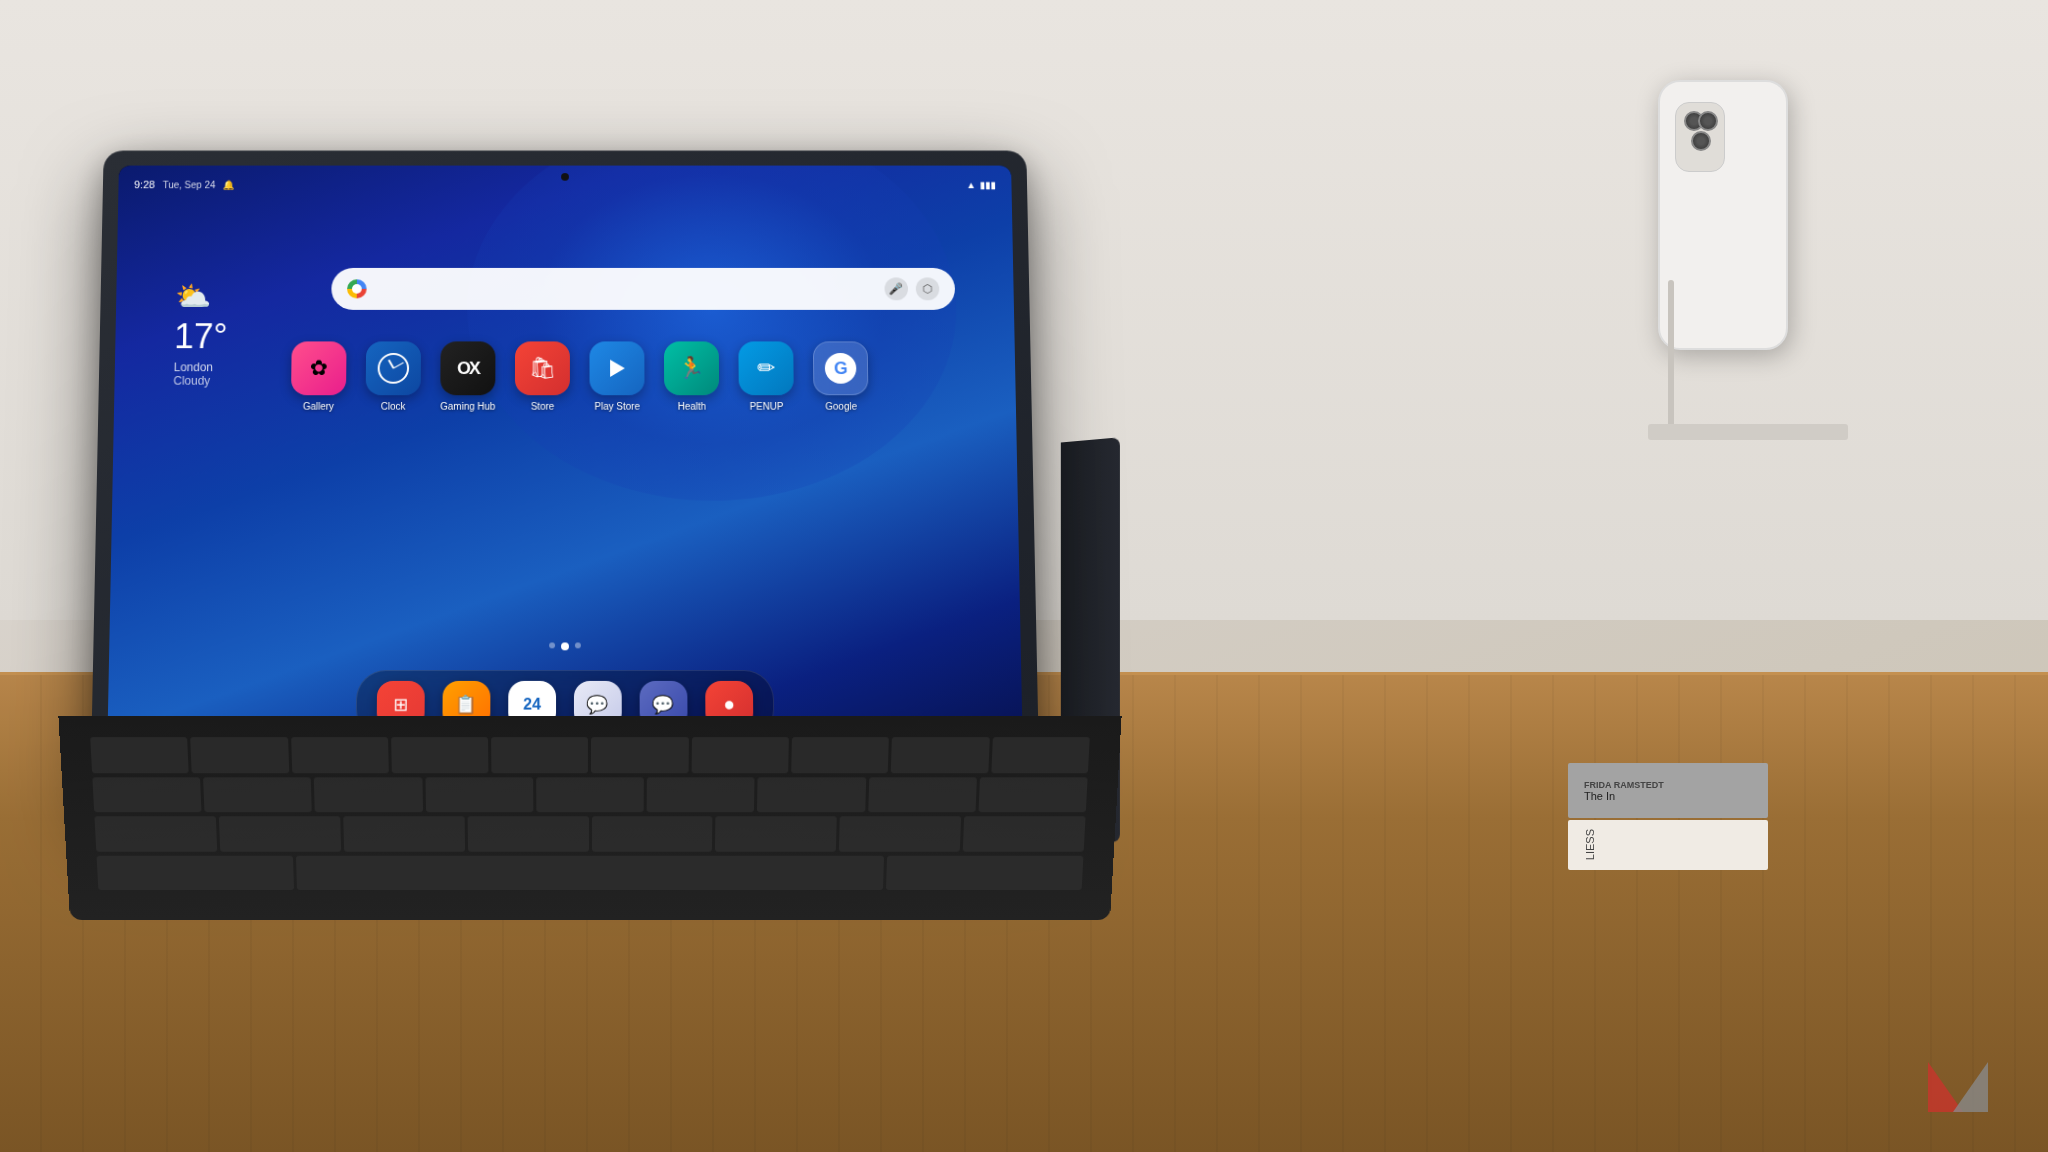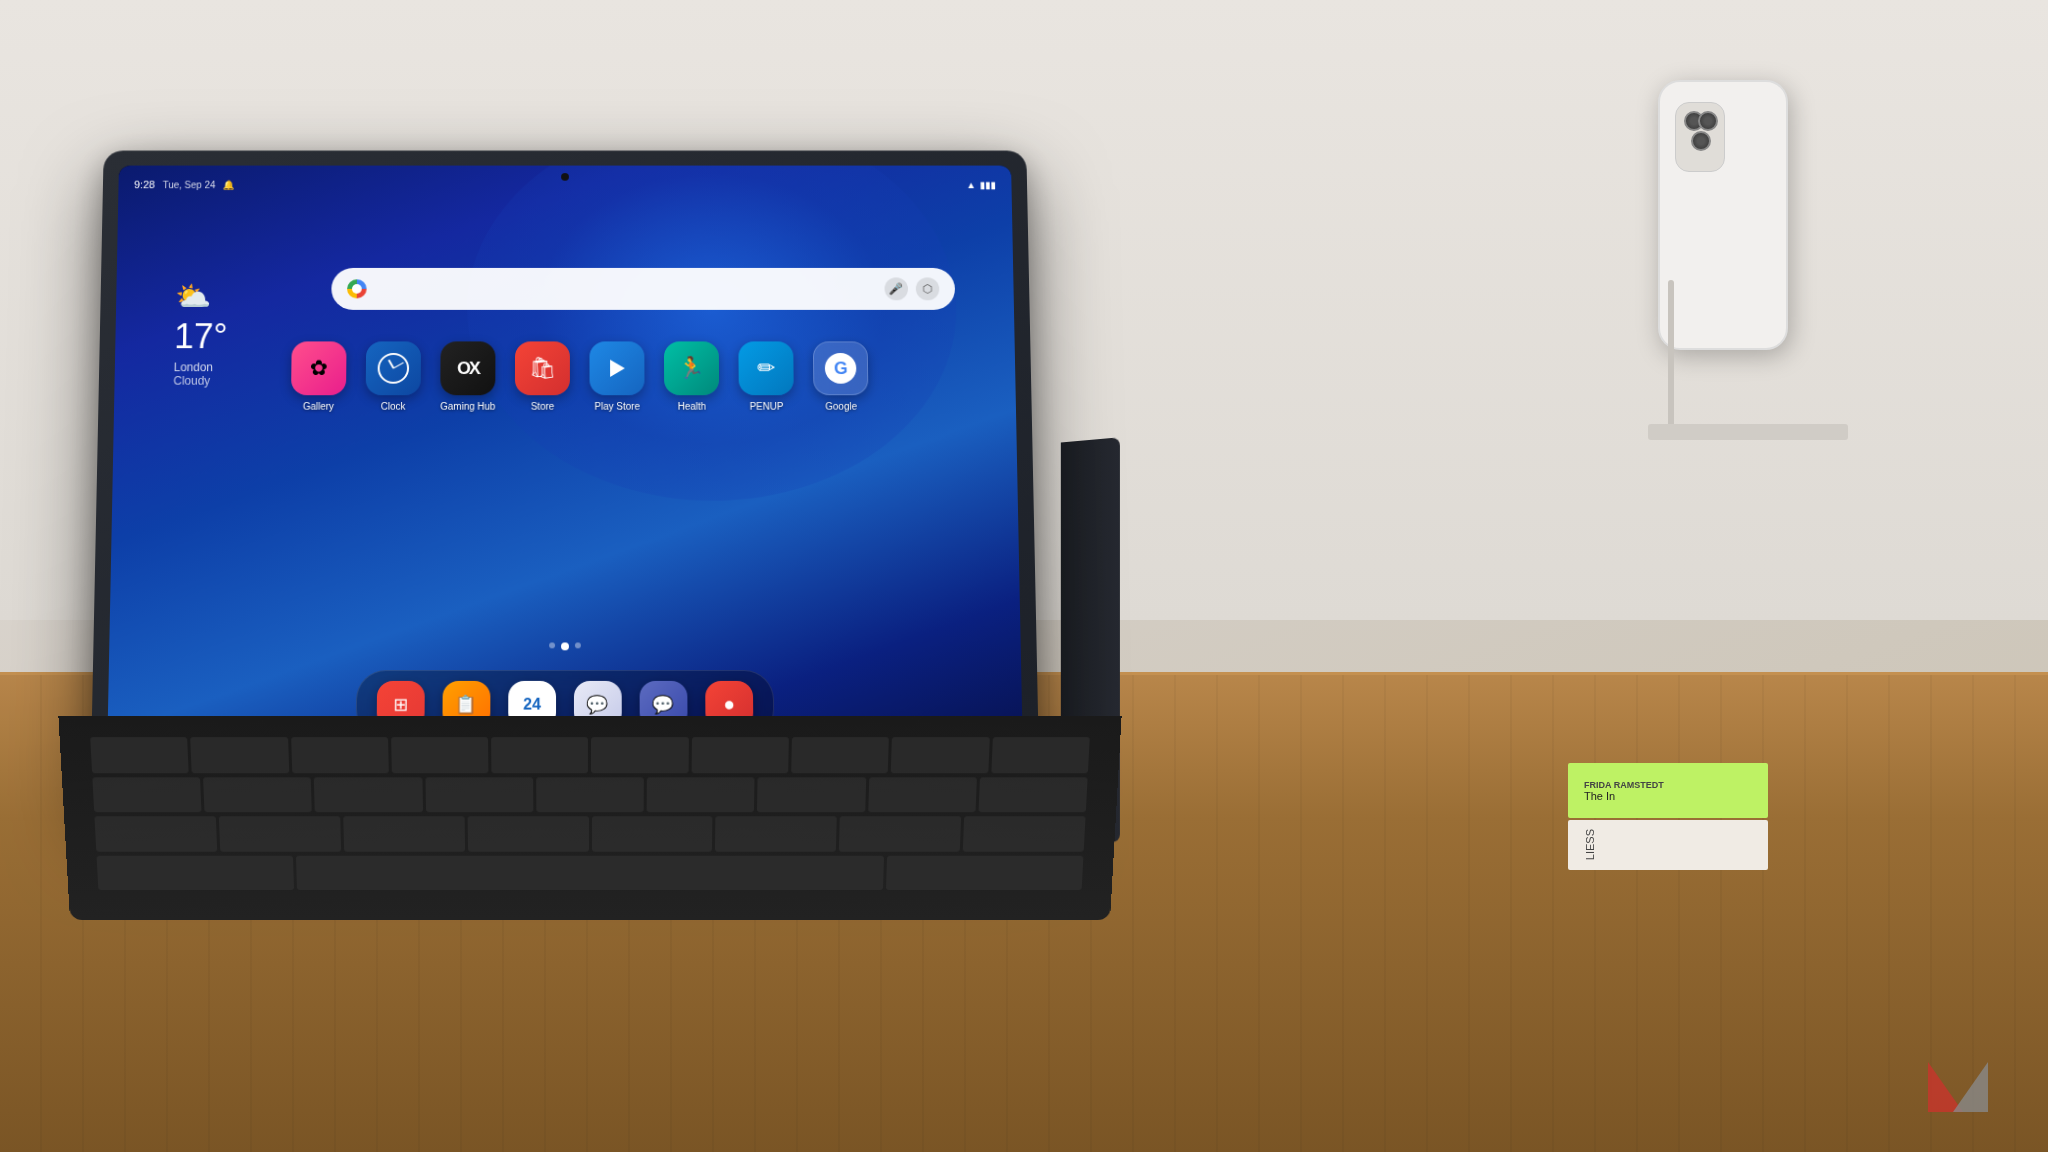--- a/index.html
+++ b/index.html
@@ -59,21 +59,21 @@
     .book {
       width: 100%;
       padding: 12px 16px;
       font-size: 11px;
       color: #333;
       border-radius: 2px;
       margin-bottom: 2px;
     }
 
     .book-1 {
-      background: #bef264;
+      background: #a3a3a3;
       height: 55px;
       display: flex;
       align-items: center;
       font-size: 10px;
     }
 
     .book-2 {
       background: #f0ebe4;
       height: 50px;
       display: flex;

